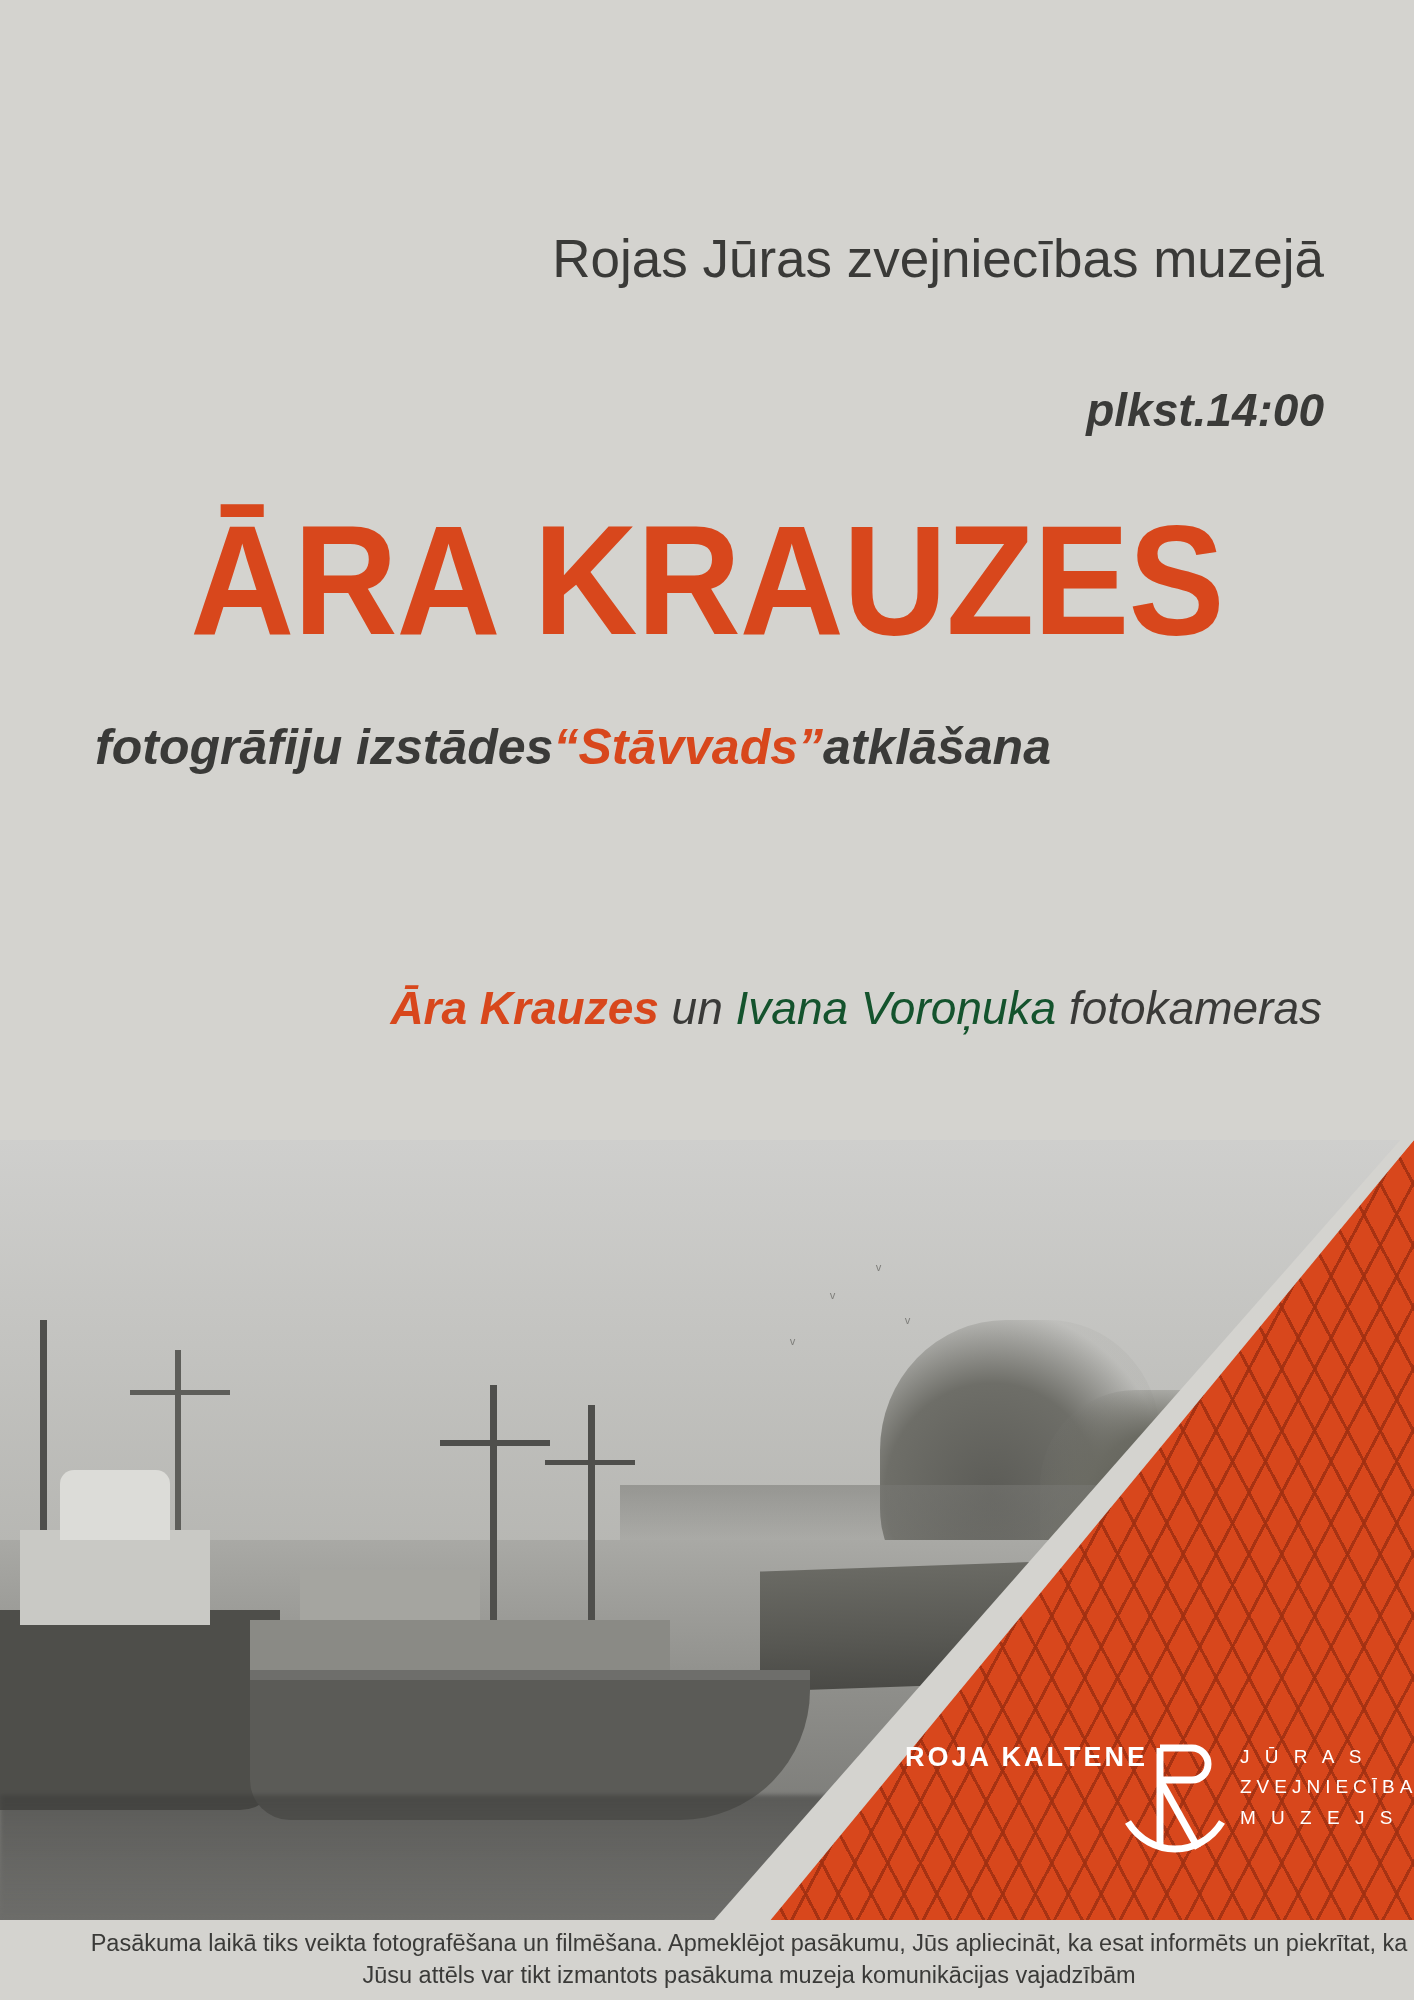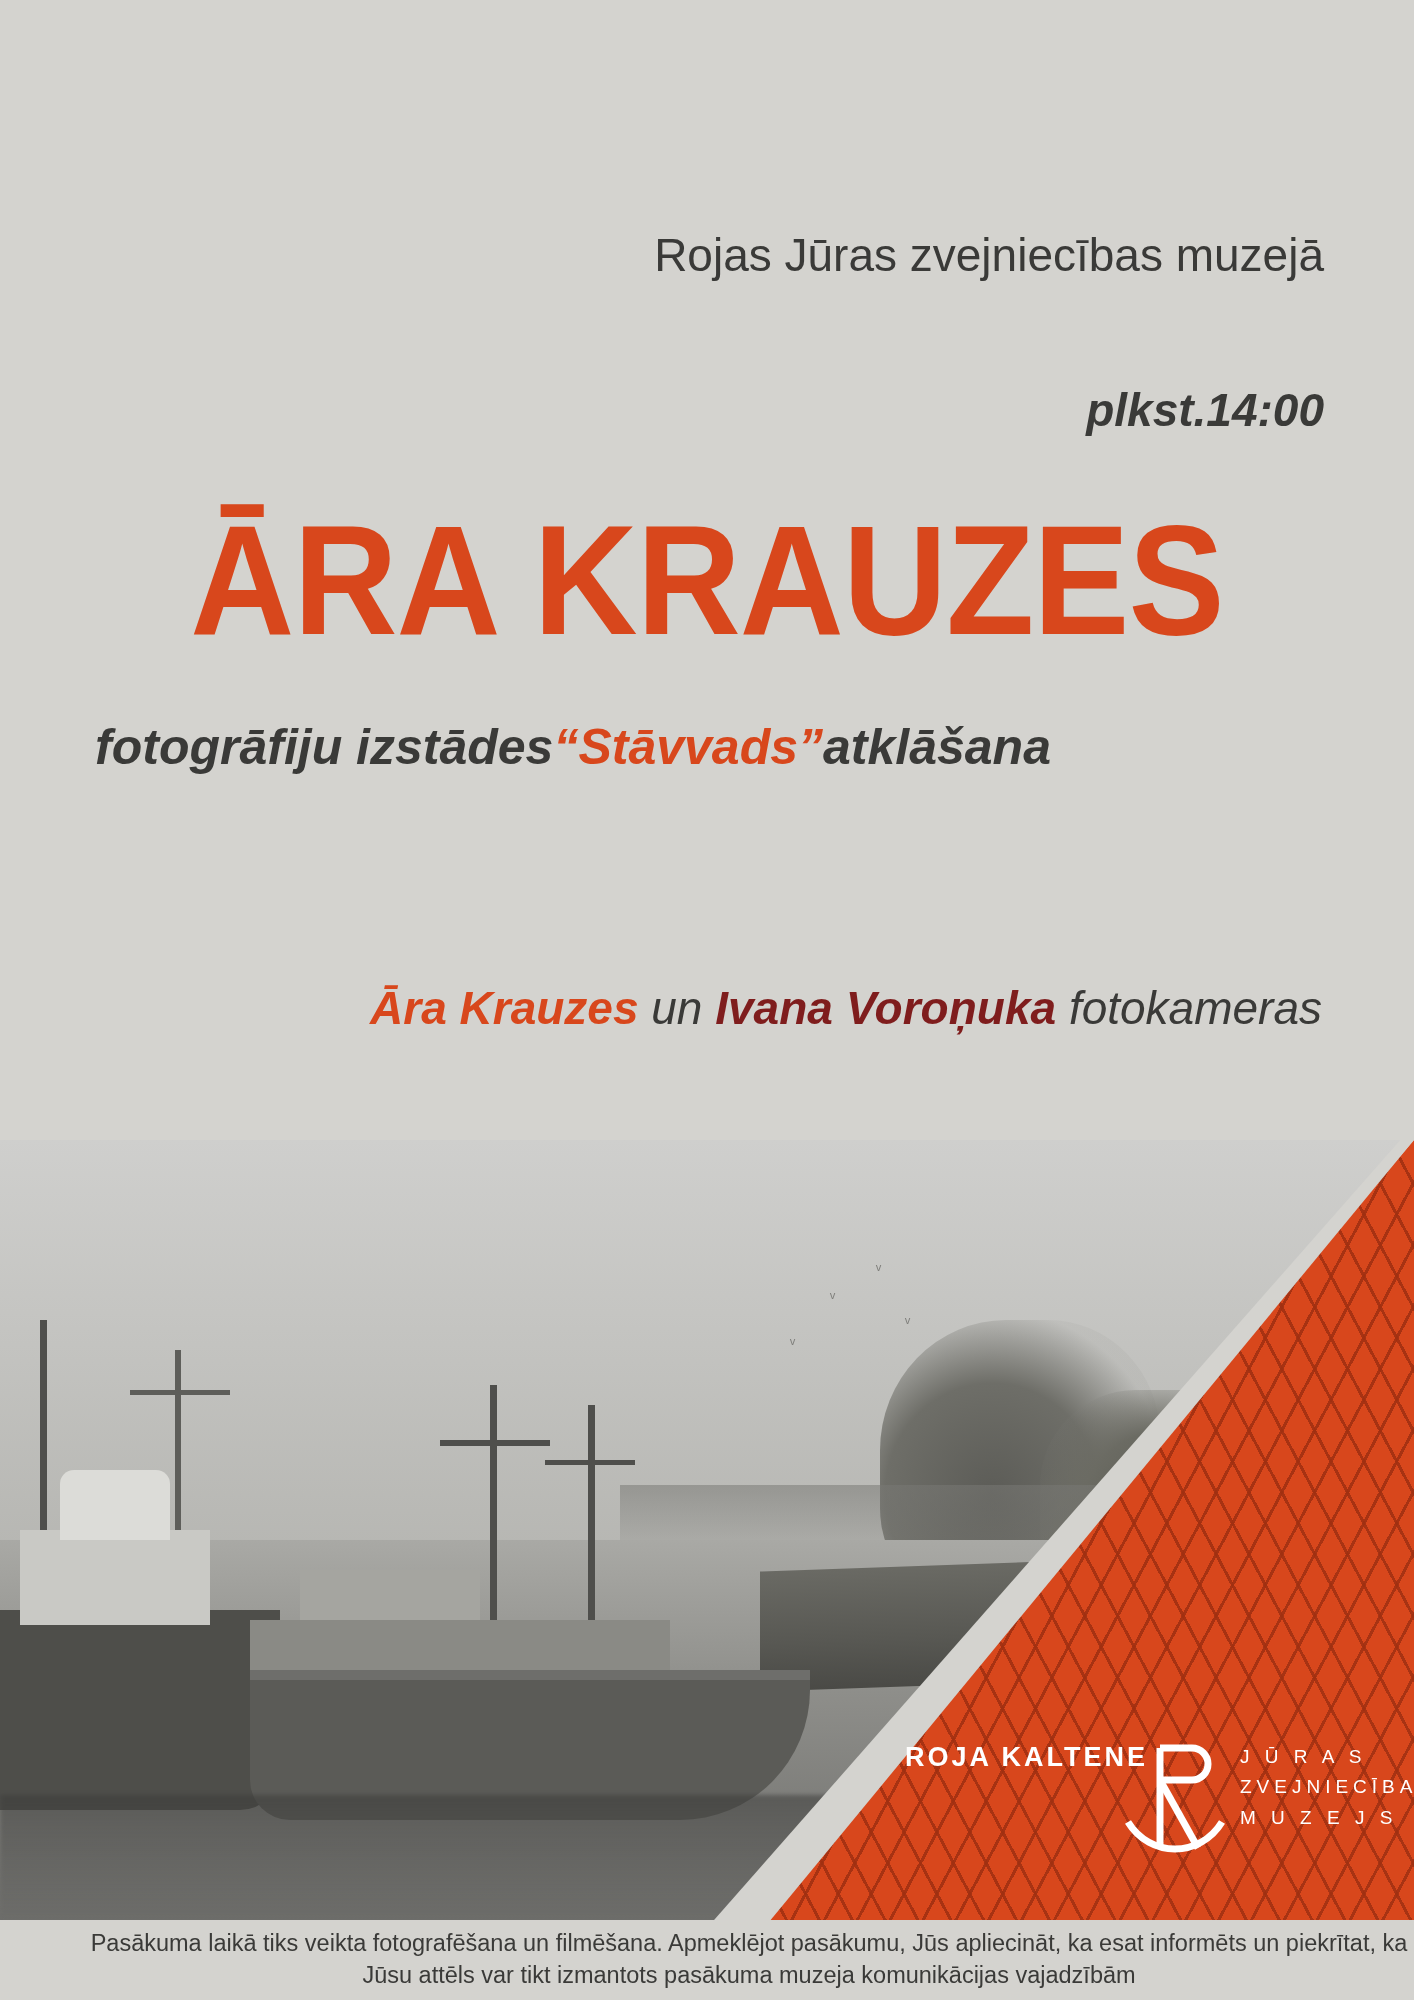--- a/index.html
+++ b/index.html
@@ -34,21 +34,21 @@
     font-weight: bold;
     color: #3a3a38;
     letter-spacing: -2px;
     line-height: 1;
     text-align: right;
   }
   .venue-line {
     position: absolute;
     top: 232px;
     right: 90px;
-    font-size: 46px;
+    font-size: 53px;
     color: #3a3a38;
     line-height: 1;
     text-align: right;
   }
   .address-line {
     position: absolute;
     top: 315px;
     right: 90px;
     font-size: 40px;
     font-style: italic;
@@ -119,22 +119,22 @@
     color: #3a3a38;
     line-height: 1;
     text-align: right;
     white-space: nowrap;
   }
   .expo-line .accent {
     color: #d8471c;
     font-weight: bold;
   }
   .expo-line .dark-bold {
-    color: #7f1d1d;
-    font-weight: bold;
+    color: #14532d;
+    font-weight: normal;
   }
 
   
   .photo-area {
     position: absolute;
     left: 0;
     top: 1140px;
     width: 1414px;
     height: 780px;
     overflow: hidden;

